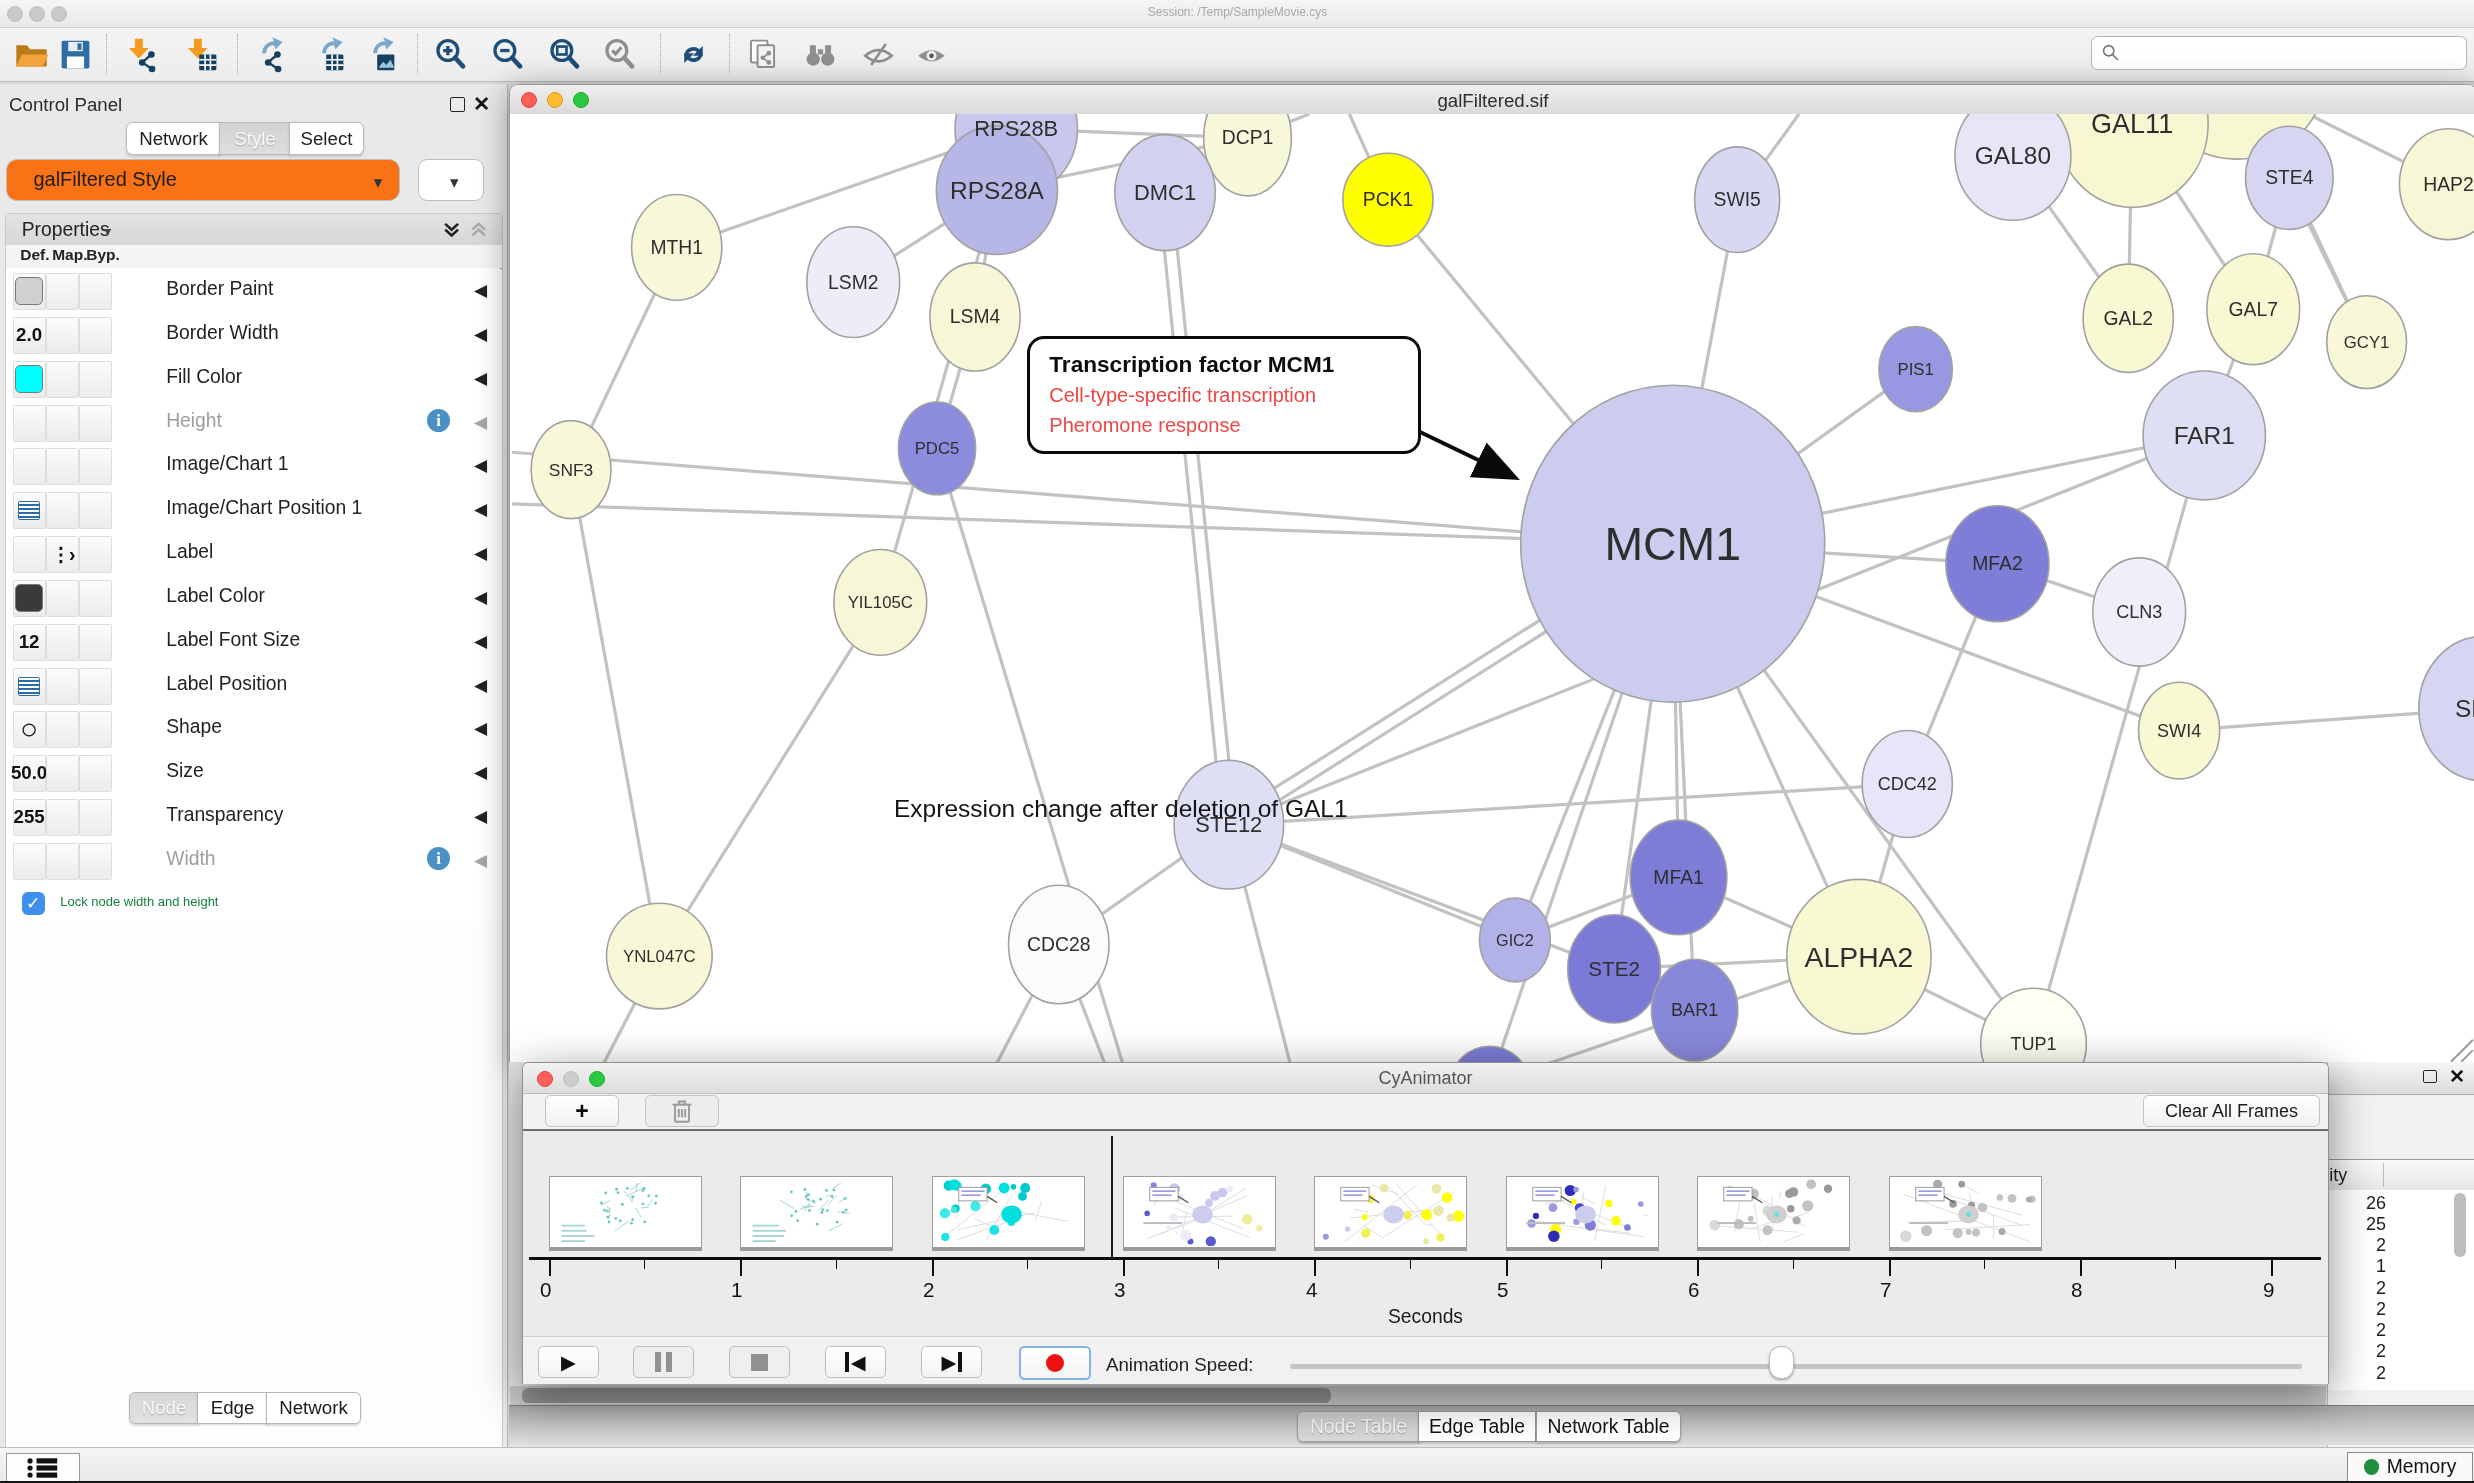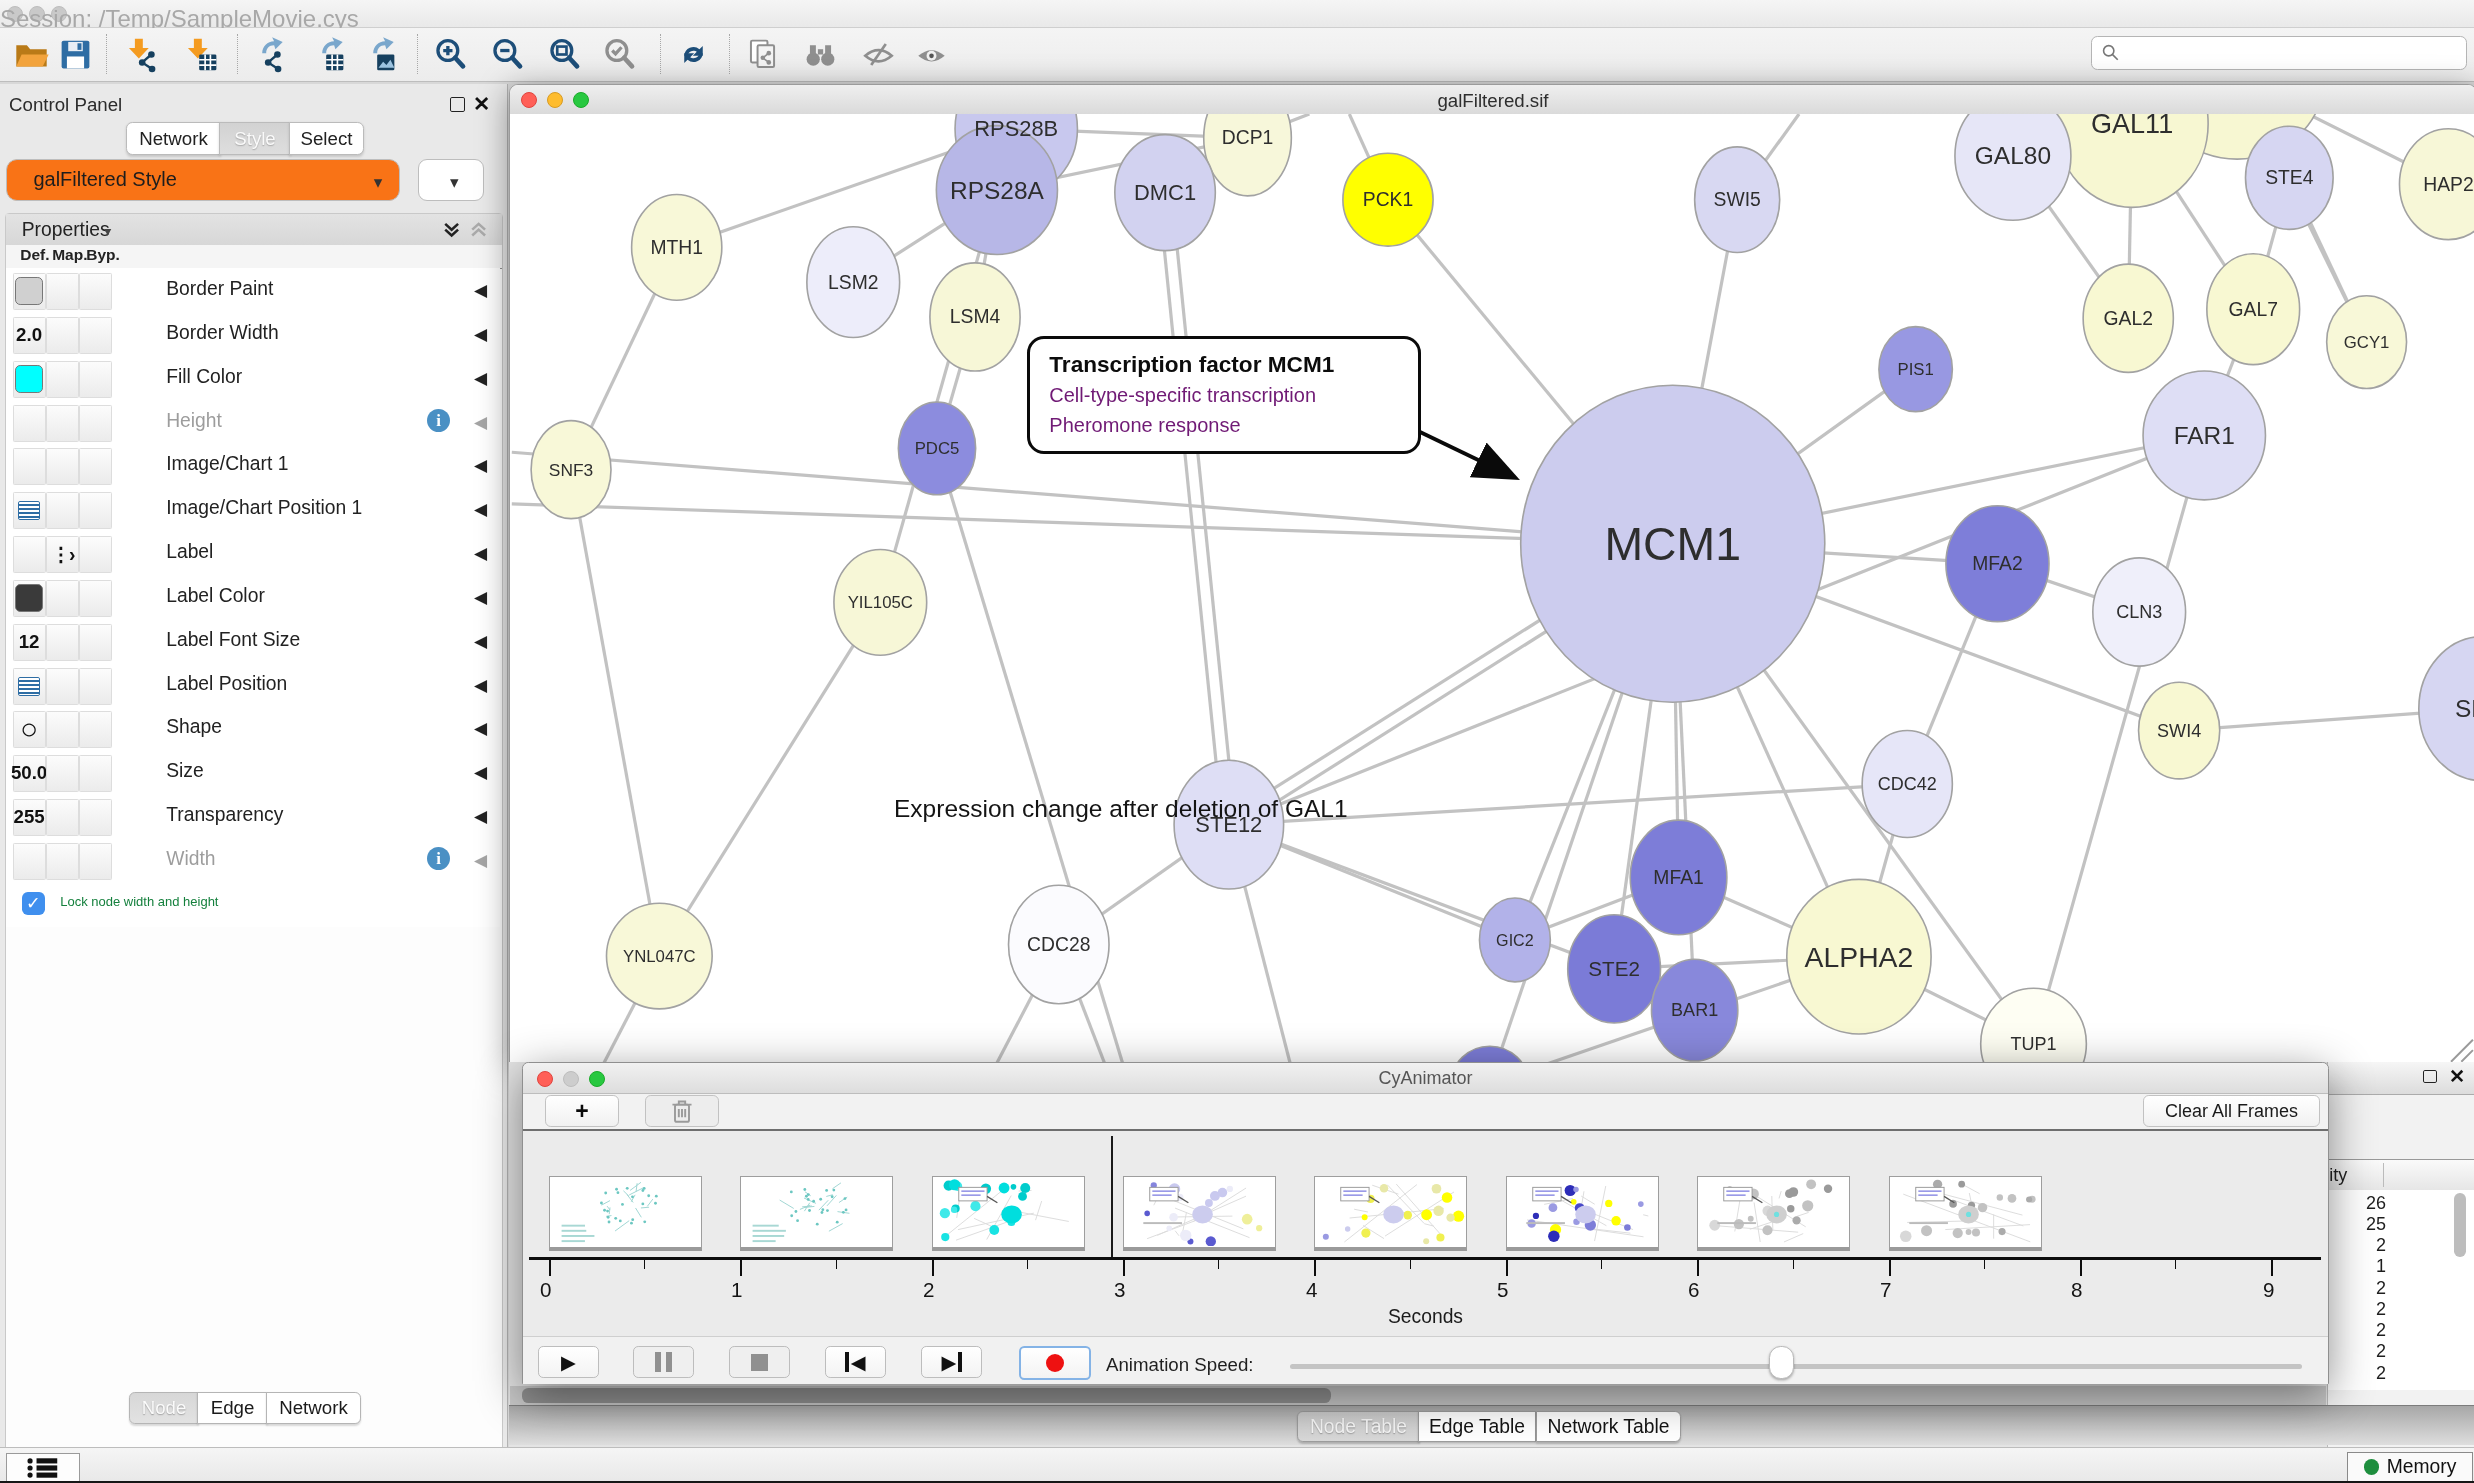--- a/index.html
+++ b/index.html
@@ -1,21 +1,21 @@
 <!DOCTYPE html>
 <html style="font-size:10.3px"><head>
 <meta charset="utf-8">
 <style>
   html,body{margin:0;padding:0;background:#d8d8d8;width:2475px;height:1484px;overflow:hidden;
     font-family:"Liberation Sans",sans-serif;-webkit-font-smoothing:antialiased;}
   .abs{position:absolute;}
   
   #titlebar{left:0;top:0;width:2475px;height:27px;background:linear-gradient(#f5f5f5,#e9e9e9);border-bottom:0.6px solid #cfcfcf;}
   .tl{position:absolute;top:6.4px;width:14px;height:14px;border-radius:50%;background:#c9c9c9;border:0.6px solid #bdbdbd;}
-  #session-title{position:absolute;left:0;top:4.5px;width:2475px;font-size:24px;color:#a8a8a8;}
+  #session-title{position:absolute;left:0;top:4.5px;width:2475px;text-align:center;font-size:12px;color:#a8a8a8;}
   
   #toolbar{left:0;top:28px;width:2475px;height:53px;background:linear-gradient(#f4f4f4,#ececec);border-bottom:0.6px solid #bdbdbd;}
   .tbicon{position:absolute;top:7.7px;width:37px;height:37px;display:flex;align-items:center;justify-content:center;}
   .tbicon svg{width:37px;height:37px;}
   .tbsep{position:absolute;top:6.4px;width:0;height:40px;border-left:1.3px dotted #a8a8a8;}
   #global-search{position:absolute;left:2091px;top:36px;width:374px;height:32px;background:#fff;border:1.3px solid #b5b5b5;border-radius:6.4px;}
   #global-search svg{position:absolute;left:9px;top:6.4px;width:19.3px;height:19.3px;}
   
   #control-panel{left:0;top:84px;width:507px;height:1363px;background:#e9e9e9;border-right:1.3px solid #b3b3b3;}
   #cp-title{position:absolute;left:9px;top:10.3px;font-size:18.7px;color:#2b2b2b;}
@@ -56,21 +56,21 @@
   
   #network-window{left:509px;top:84px;width:1966px;height:978px;border-radius:9px 9px 0 0;
      box-shadow:0 6.4px 32px rgba(0,0,0,.4);border:0.6px solid #9b9b9b;background:#fff;}
   #nw-titlebar{position:absolute;left:0;top:0;width:100%;height:29px;background:linear-gradient(#efefef,#dadada);border-radius:8.4px 8.4px 0 0;border-bottom:0.6px solid #b5b5b5;}
   .nwl{position:absolute;top:7px;width:14px;height:14px;border-radius:50%;}
   #nw-title{position:absolute;left:0;top:4.5px;width:100%;text-align:center;font-size:18.7px;color:#2e2e2e;}
   #nw-canvas{position:absolute;left:0;top:29px;width:1966px;height:949px;background:#fff;overflow:hidden;}
   #net-svg{position:absolute;left:0;top:0;}
   #annotation-box{position:absolute;left:517px;top:222px;width:361px;background:#fff;border:3.9px solid #0a0a0a;border-radius:17px;padding:13px 7.7px 14px 19.3px;}
   #annotation-box .t{font-size:22.6px;font-weight:bold;color:#0c0c0c;}
-  #annotation-box .l{font-size:20px;color:#701a75;margin-top:6.4px;}
+  #annotation-box .l{font-size:20px;color:#ef4444;margin-top:6.4px;}
   #net-caption{position:absolute;left:384px;top:681px;font-size:24.5px;color:#141414;}
   
   #lower-base{left:509px;top:1062px;width:1966px;height:385px;background:#e4e4e4;}
   #right-table{left:2327px;top:1062px;width:148px;height:385px;background:#f2f2f2;border-left:0.6px solid #bbb;}
   #rt-titlebar{position:absolute;left:0;top:0;width:100%;height:32px;background:linear-gradient(#f6f6f6,#dcdcdc);border-bottom:0.6px solid #ababab;}
   #rt-float{position:absolute;left:95px;top:7.7px;width:11.6px;height:11.6px;border:1.9px solid #222;border-radius:1.9px;}
   #rt-close{position:absolute;left:121px;top:3.2px;font-size:19.3px;color:#111;font-weight:bold;}
   #rt-header{position:absolute;left:0;top:97px;width:100%;height:30px;background:linear-gradient(#fafafa,#e6e6e6);border-top:1.3px solid #999;border-bottom:1.3px solid #999;}
   #rt-header .c1{position:absolute;left:1.3px;top:5.2px;font-size:18px;color:#222;}
   #rt-header .c2{position:absolute;left:82px;top:5.2px;font-size:18px;color:#222;margin-top:44px;}

